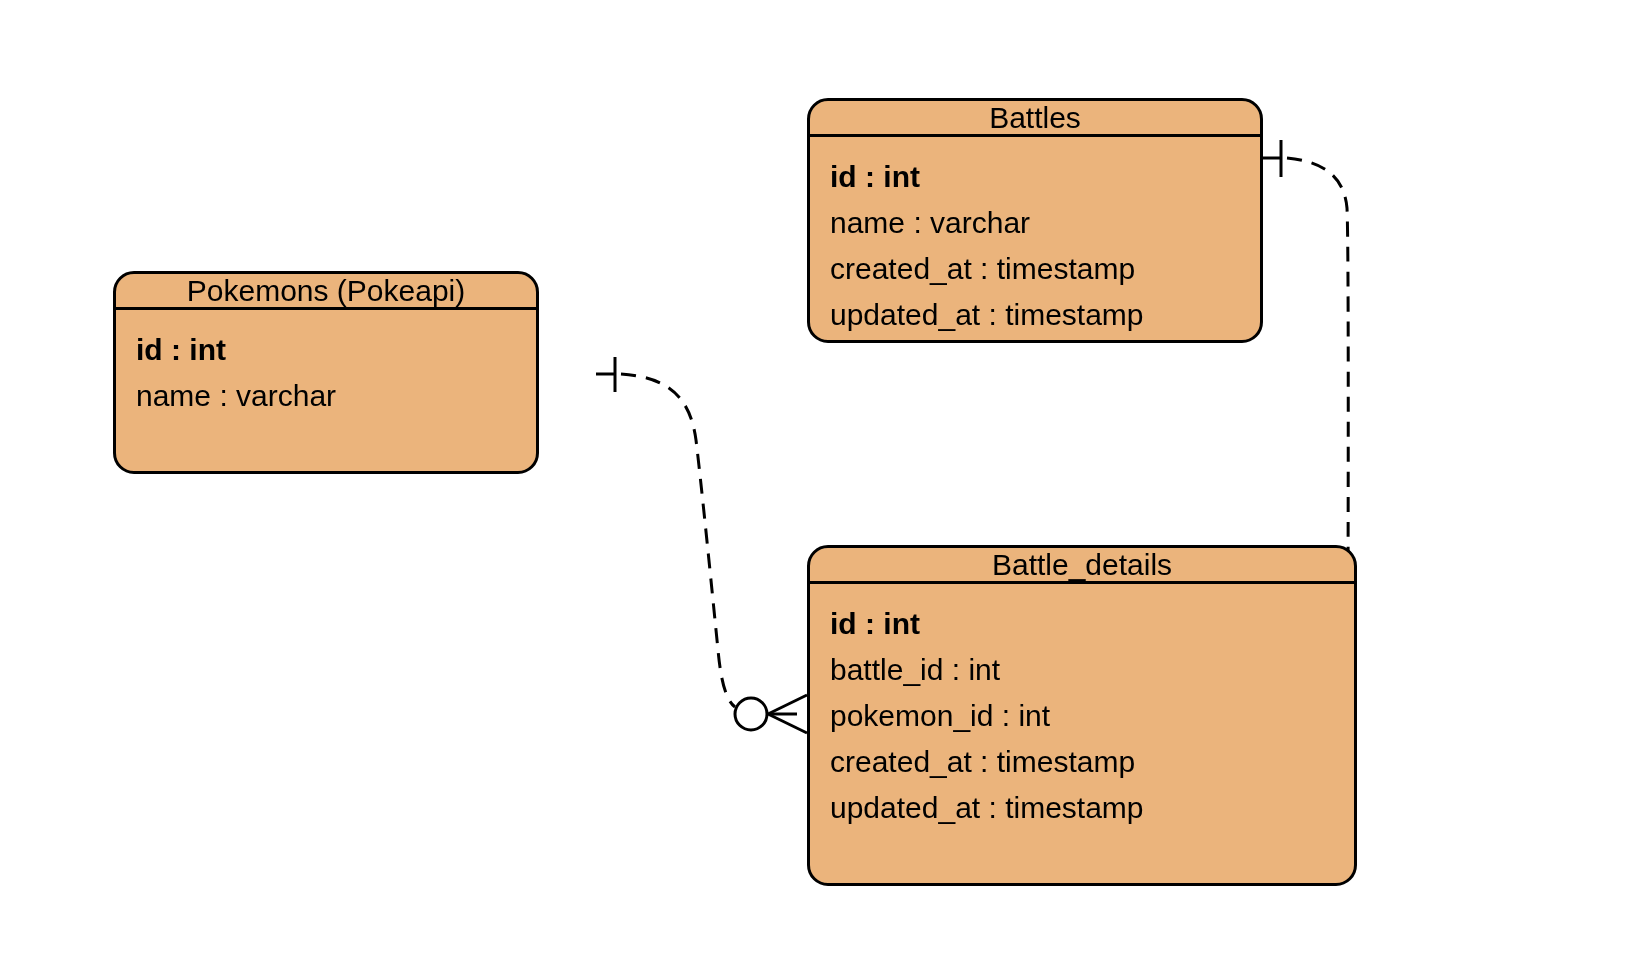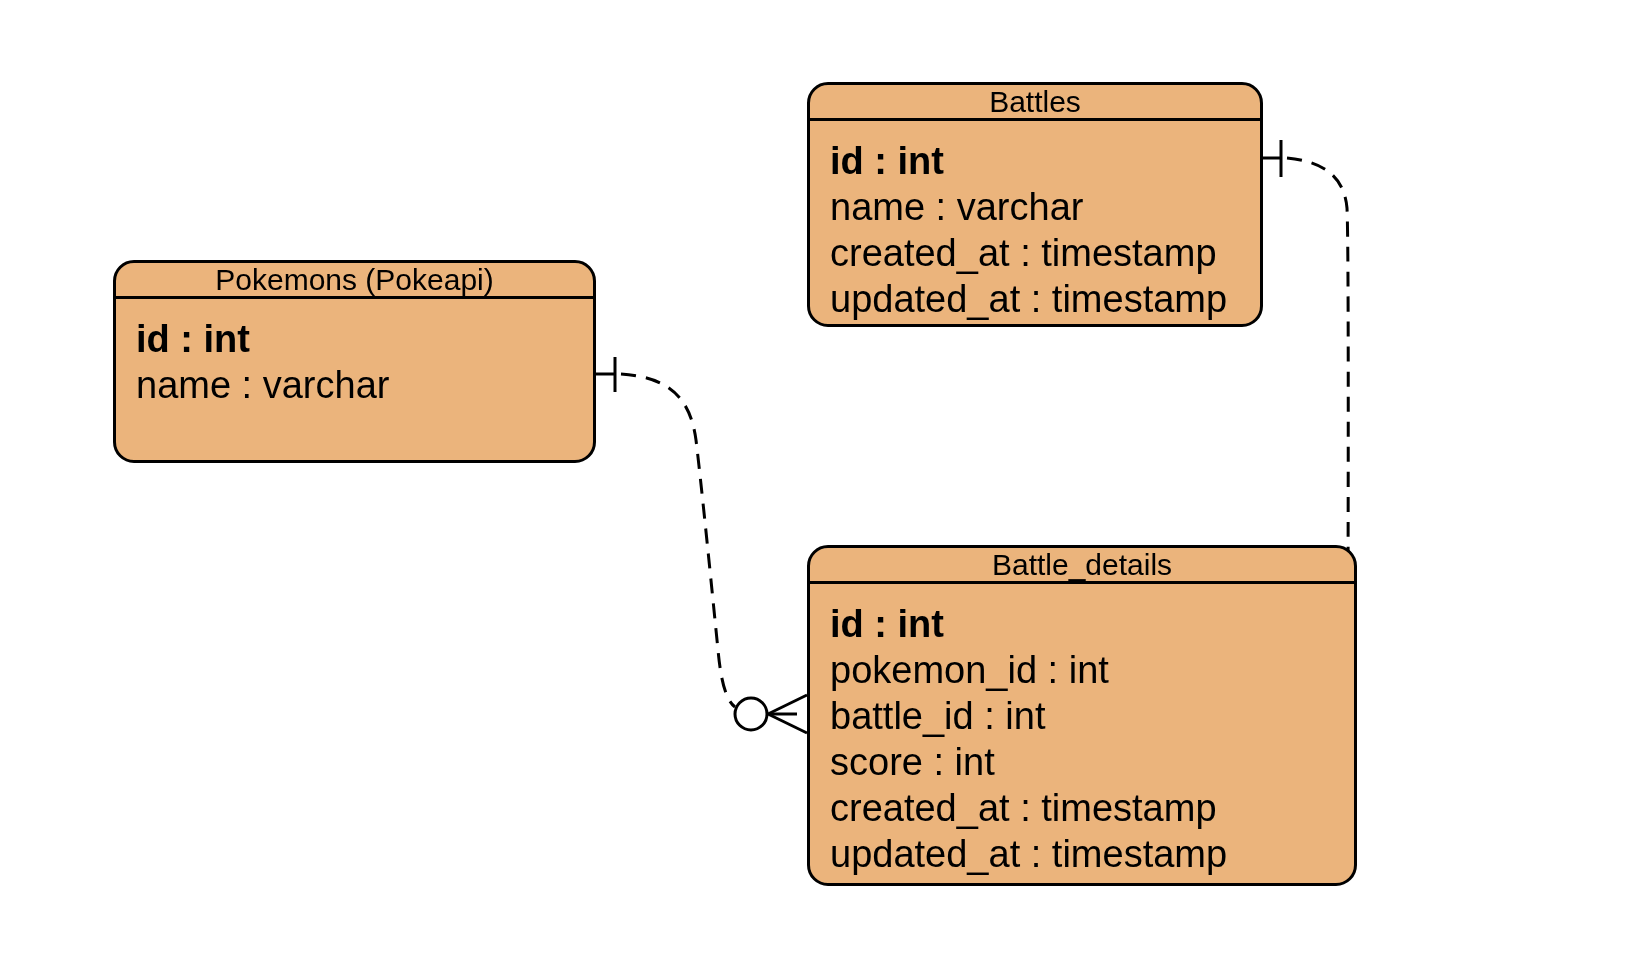--- a/index.html
+++ b/index.html
@@ -63,29 +63,29 @@
     line-height: 34px;
     border-bottom: 3px solid var(--entity-border);
     text-align: center;
     font-size: 30px;
     white-space: nowrap;
   }
   .entity-fields {
     padding: 17px 10px 0 20px;
   }
   .field-row {
-    font-size: 38px;
+    font-size: 30px;
     line-height: 46px;
     white-space: nowrap;
   }
   .field-row.pk { font-weight: bold; }
 
   
-  #entity-pokemons       { left: 113px; top: 260px; width: 483px; height: 203px; }
-  #entity-battles        { left: 807px; top:  82px; width: 456px; height: 245px; }
+  #entity-pokemons       { left: 113px; top: 271px; width: 426px; height: 203px; }
+  #entity-battles        { left: 807px; top:  98px; width: 456px; height: 245px; }
   #entity-battle-details { left: 807px; top: 545px; width: 550px; height: 341px; }
 </style>
 </head>
 <body>
 
 <div id="diagram-canvas">
 
   <svg class="connector-svg" viewBox="0 0 1636 968">
 
     <g>
@@ -128,21 +128,20 @@
       <div class="field-row">name : varchar</div>
       <div class="field-row">created_at : timestamp</div>
       <div class="field-row">updated_at : timestamp</div>
     </div>
   </div>
 
   <div class="entity" id="entity-battle-details">
     <div class="entity-header">Battle_details</div>
     <div class="entity-fields">
       <div class="field-row pk">id : int</div>
+      <div class="field-row">battle_id : int</div>
       <div class="field-row">pokemon_id : int</div>
-      <div class="field-row">battle_id : int</div>
-      <div class="field-row">score : int</div>
       <div class="field-row">created_at : timestamp</div>
       <div class="field-row">updated_at : timestamp</div>
     </div>
   </div>
 
 </div>
 
 </body></html>

